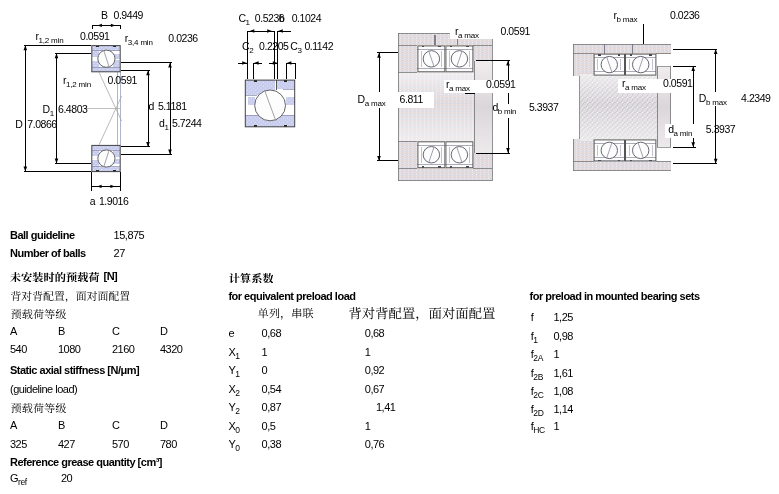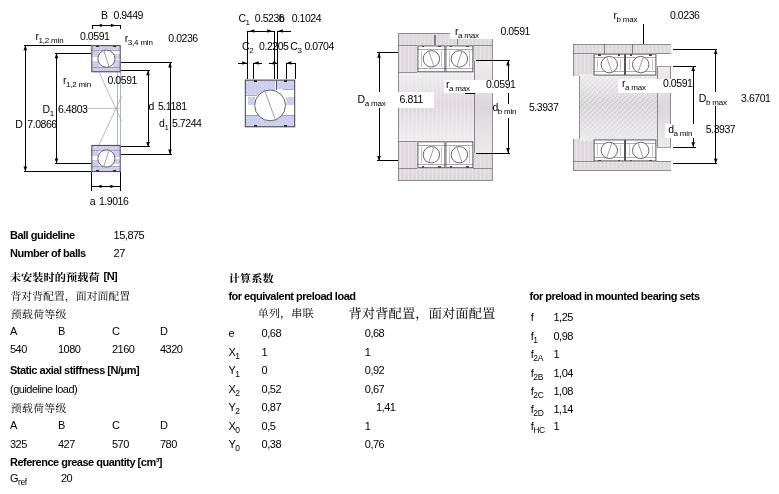--- a/index.html
+++ b/index.html
@@ -340,28 +340,28 @@
 <span class="dim" style="left:124.8px;top:32.5px;"><span>r</span><sub>3,4 min</sub><span class="dv" style="left:43.5px;top:0px">0.0236</span></span>
 <span class="dim" style="left:63.0px;top:75.0px;"><span>r</span><sub>1,2 min</sub><span class="dv" style="left:44.5px;top:0px">0.0591</span></span>
 <span class="dim" style="left:42.5px;top:103.5px;"><span>D</span><sub>1</sub><span class="dv" style="left:15.5px;top:0px">6.4803</span></span>
 <span class="dim" style="left:15.2px;top:118.5px;"><span>D</span><sub></sub><span class="dv" style="left:12.1px;top:0px">7.0866</span></span>
 <span class="dim" style="left:148.6px;top:100.5px;"><span>d</span><sub></sub><span class="dv" style="left:9.4px;top:0px">5.1181</span></span>
 <span class="dim" style="left:159.0px;top:117.5px;"><span>d</span><sub>1</sub><span class="dv" style="left:13.0px;top:0px">5.7244</span></span>
 <span class="dim" style="left:89.7px;top:196.0px;"><span>a</span><sub></sub><span class="dv" style="left:9.3px;top:0px">1.9016</span></span>
 <span class="dim" style="left:238.4px;top:13.0px;"><span>C</span><sub>1</sub><span class="dv" style="left:16.4px;top:0px">0.5236</span></span>
 <span class="dim" style="left:278.9px;top:13.0px;"><span>b</span><sub></sub><span class="dv" style="left:12.8px;top:0px">0.1024</span></span>
 <span class="dim" style="left:242.1px;top:41.0px;"><span>C</span><sub>2</sub><span class="dv" style="left:17.0px;top:0px">0.2205</span></span>
-<span class="dim" style="left:290.3px;top:41.0px;"><span>C</span><sub>3</sub><span class="dv" style="left:14.1px;top:0px">0.0704</span></span>
+<span class="dim" style="left:290.3px;top:41.0px;"><span>C</span><sub>3</sub><span class="dv" style="left:14.1px;top:0px">0.1142</span></span>
 <span class="dim" style="left:455.0px;top:26.0px;"><span>r</span><sub>a max</sub><span class="dv" style="left:45.5px;top:0px">0.0591</span></span>
 <span class="dim" style="left:357.5px;top:94.0px;"><span>D</span><sub>a max</sub><span class="dv" style="left:42.1px;top:0px">6.811</span></span>
 <span class="dim" style="left:446.0px;top:79.0px;"><span>r</span><sub>a max</sub><span class="dv" style="left:40.0px;top:0px">0.0591</span></span>
 <span class="dim" style="left:492.4px;top:101.5px;"><span>d</span><sub>b min</sub><span class="dv" style="left:36.6px;top:0px">5.3937</span></span>
 <span class="dim" style="left:613.5px;top:10.0px;"><span>r</span><sub>b max</sub><span class="dv" style="left:56.5px;top:0px">0.0236</span></span>
 <span class="dim" style="left:622.0px;top:77.5px;"><span>r</span><sub>a max</sub><span class="dv" style="left:41.0px;top:0px">0.0591</span></span>
-<span class="dim" style="left:698.8px;top:92.5px;"><span>D</span><sub>b max</sub><span class="dv" style="left:42.3px;top:0px">3.6701</span></span>
+<span class="dim" style="left:698.8px;top:92.5px;"><span>D</span><sub>b max</sub><span class="dv" style="left:42.3px;top:0px">4.2349</span></span>
 <span class="dim" style="left:668.2px;top:124.0px;"><span>d</span><sub>a min</sub><span class="dv" style="left:37.6px;top:0px">5.3937</span></span>
 
 <div class="row bold" style="top:229px">
     <span style="left:10px">Ball guideline</span>
     <span style="left:113.6px" class="norm">15,875</span>
   </div>
 <div class="row bold" style="top:247.4px">
     <span style="left:10px">Number of balls</span>
     <span style="left:113.6px" class="norm">27</span>
   </div>
@@ -439,21 +439,21 @@
     <span style="left:261.6px">1</span>
     <span style="left:364.8px">1</span>
   </div>
 <div class="row" style="top:364.0px">
     <span style="left:228.4px"><span>Y</span><sub>1</sub></span>
     <span style="left:261.6px">0</span>
     <span style="left:364.8px">0,92</span>
   </div>
 <div class="row" style="top:382.5px">
     <span style="left:228.4px"><span>X</span><sub>2</sub></span>
-    <span style="left:261.6px">0,52</span>
+    <span style="left:261.6px">0,54</span>
     <span style="left:364.8px">0,67</span>
   </div>
 <div class="row" style="top:401.0px">
     <span style="left:228.4px"><span>Y</span><sub>2</sub></span>
     <span style="left:261.6px">0,87</span>
     <span style="left:376px">1,41</span>
   </div>
 <div class="row" style="top:419.5px">
     <span style="left:228.4px"><span>X</span><sub>0</sub></span>
     <span style="left:261.6px">0,5</span>
@@ -474,21 +474,21 @@
 <div class="row" style="top:329.8px">
     <span style="left:530.8px"><span>f</span><sub>1</sub></span>
     <span style="left:553.5px">0,98</span>
   </div>
 <div class="row" style="top:348.2px">
     <span style="left:530.8px"><span>f</span><sub>2A</sub></span>
     <span style="left:553.5px">1</span>
   </div>
 <div class="row" style="top:366.5px">
     <span style="left:530.8px"><span>f</span><sub>2B</sub></span>
-    <span style="left:553.5px">1,04</span>
+    <span style="left:553.5px">1,61</span>
   </div>
 <div class="row" style="top:384.5px">
     <span style="left:530.8px"><span>f</span><sub>2C</sub></span>
     <span style="left:553.5px">1,08</span>
   </div>
 <div class="row" style="top:402.5px">
     <span style="left:530.8px"><span>f</span><sub>2D</sub></span>
     <span style="left:553.5px">1,14</span>
   </div>
 <div class="row" style="top:419.5px">

